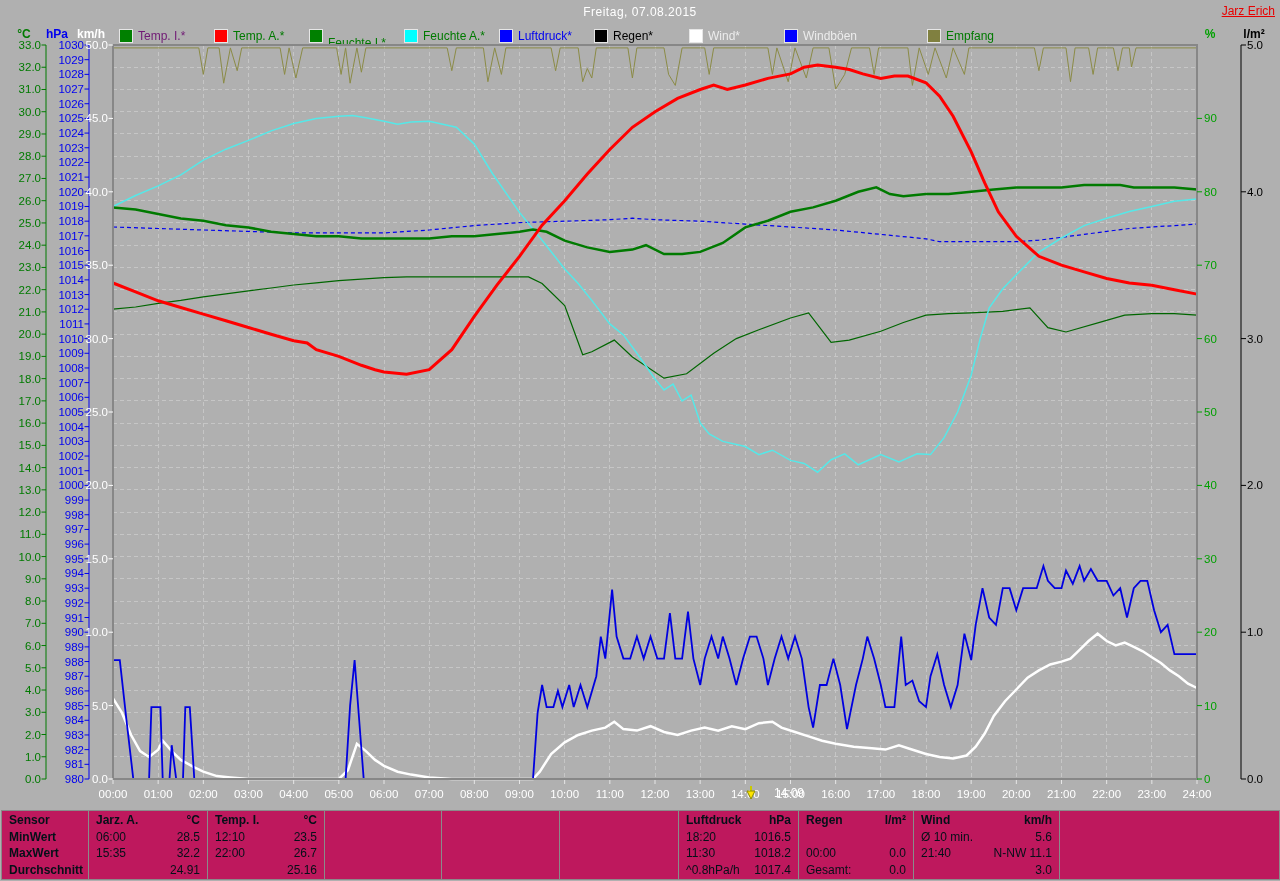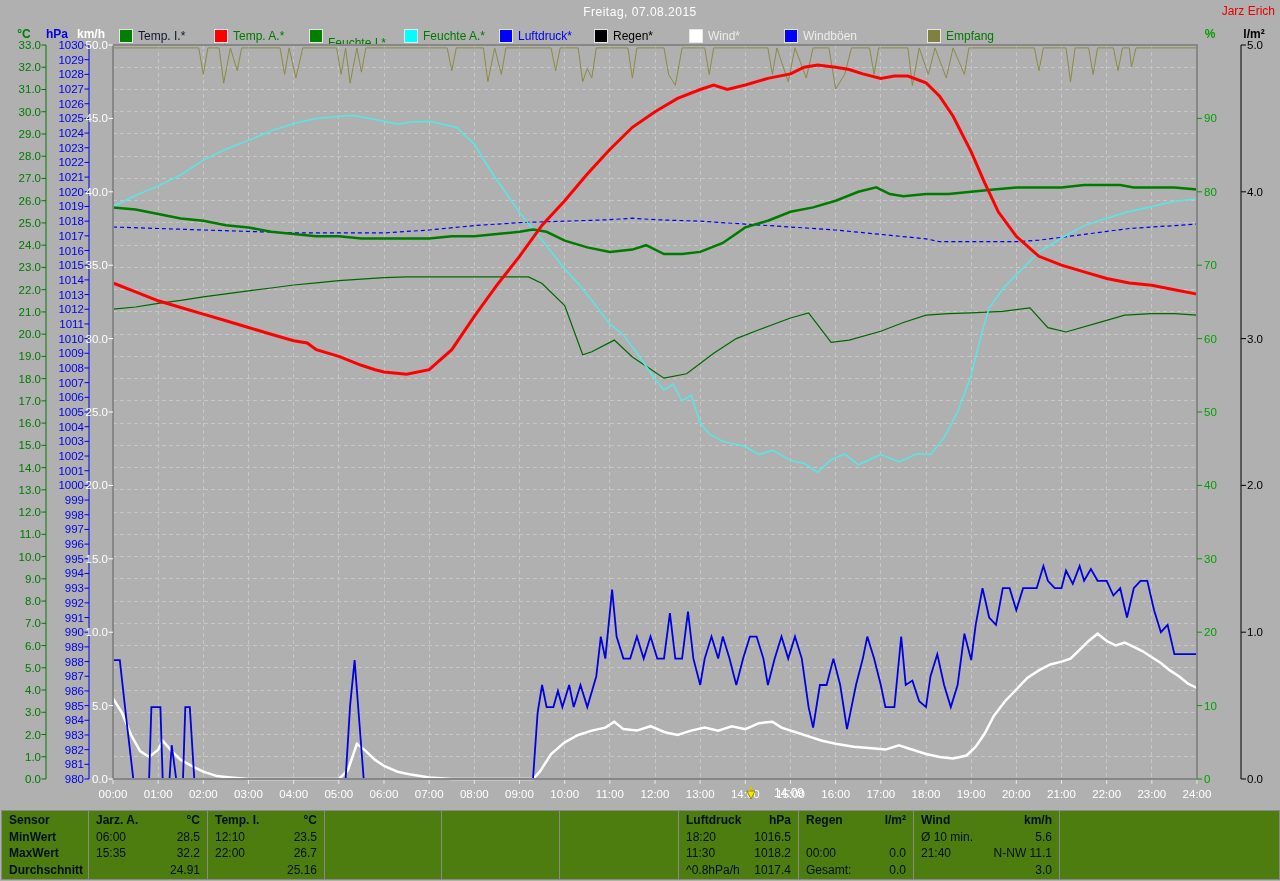--- a/index.html
+++ b/index.html
@@ -1,43 +1,43 @@
 <!DOCTYPE html>
 <html><head>
 <meta charset="utf-8">
 <style>
   html,body{margin:0;padding:0;}
   body{width:1280px;height:881px;background:#b0b0b0;font-family:"Liberation Sans",sans-serif;overflow:hidden;position:relative;}
   .abs{position:absolute;}
   #title{left:0;top:5px;width:100%;text-align:center;color:#ffffff;font-size:12px;letter-spacing:0.5px;}
-  #user{top:4px;right:5px;color:#e80000;font-size:12px;}
+  #user{top:4px;right:5px;color:#e80000;font-size:12px;text-decoration:underline;}
   #legend{left:119px;top:28px;display:flex;height:16px;}
   .lg-item{width:95px;display:flex;align-items:center;gap:5px;font-size:12px;flex:none;}
   .lg-item:last-child{margin-left:20px;justify-content:flex-end;}
   .swatch{width:12px;height:12px;border:1px solid #e6e6e6;flex:none;}
   svg text{font-family:"Liberation Sans",sans-serif;}
   .ticktext{font-size:11.5px;}
   .hdrtext{font-size:12px;font-weight:bold;}
   #marker{left:746px;top:786px;display:flex;align-items:flex-start;gap:18px;color:#ffffff;font-size:12px;}
-  .sumtable{left:1px;top:810px;width:1277px;height:68px;background:#4d7c0f;border:1px solid #8a8a8a;display:flex;}
+  .sumtable{left:1px;top:810px;width:1277px;height:68px;background:#be185d;border:1px solid #8a8a8a;display:flex;}
   .tcol{border-right:1px solid #8a8a8a;box-sizing:border-box;padding-top:1px;flex:none;}
   .tcol:last-child{border-right:none;}
   .tc{height:16.5px;display:flex;justify-content:space-between;align-items:center;padding:0 7px;font-size:12px;color:#041018;white-space:nowrap;}
   .b{font-weight:bold;}
 </style>
 </head>
 <body>
 
 <div class="abs" id="title">Freitag, 07.08.2015</div>
 <div class="abs" id="user">Jarz Erich</div>
 
 <div class="abs" id="legend">
     <div class="lg-item">
       <span class="swatch" style="background: rgb(0, 128, 0);"></span>
-      <span style="color: #0f172a; text-align: right;">Temp. I.*</span>
+      <span style="color: #701a75; text-align: right;">Temp. I.*</span>
     </div>
     <div class="lg-item">
       <span class="swatch" style="background: rgb(255, 0, 0);"></span>
       <span style="color: rgb(0, 122, 0);">Temp. A.*</span>
     </div>
     <div class="lg-item">
       <span class="swatch" style="background: rgb(0, 128, 0);"></span>
       <span style="color: rgb(0, 122, 0); margin-top: 13px;">Feuchte I.*</span>
     </div>
     <div class="lg-item">

